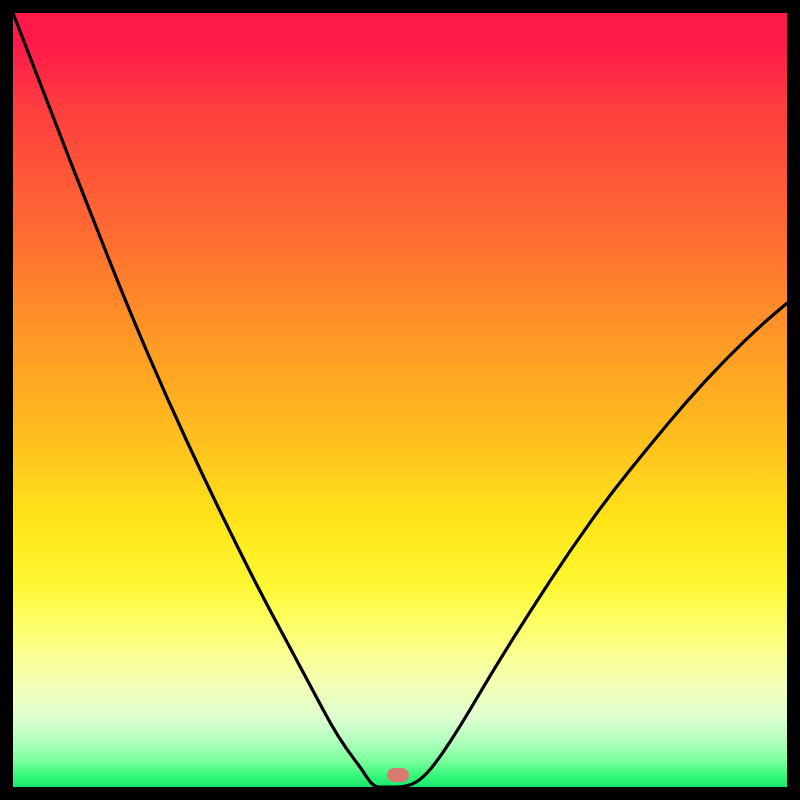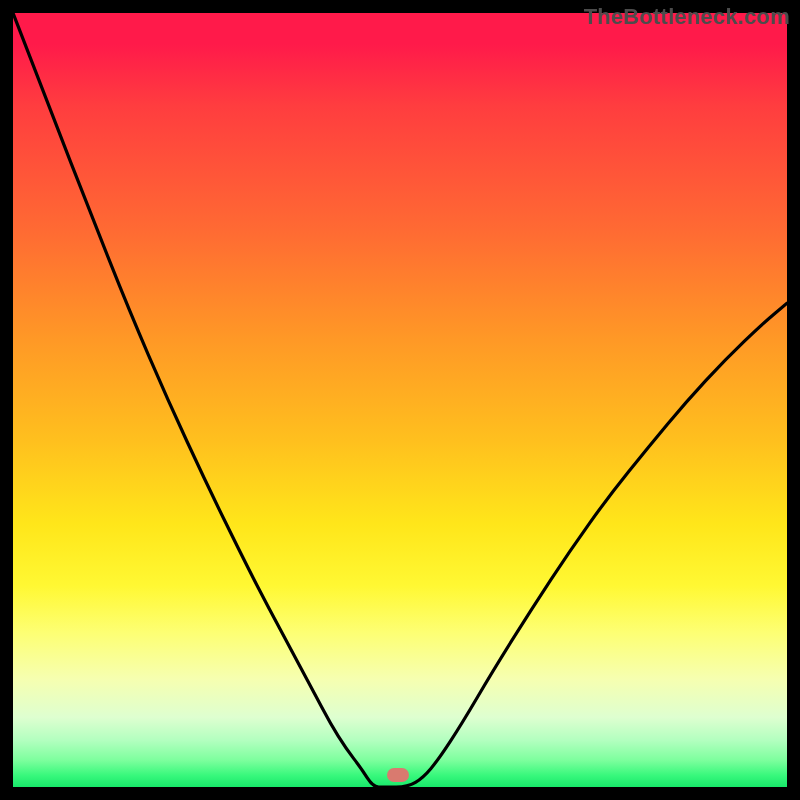--- a/index.html
+++ b/index.html
@@ -70,21 +70,20 @@
     width: 22px;
     height: 14px;
     border-radius: 8px;
     z-index: 3;
   }
 </style>
 </head>
 <body>
 
 <div class="frame">
-  <div class="watermark">TheBottleneck.com</div>
   <div class="plot">
     <div class="gradient"></div>
     <svg class="curve" viewBox="0 0 774 774" preserveAspectRatio="none">
       <path id="curve-path" fill="none" d="M 0 0 Q 38.7 100.62 58.050000000000004 150.156 Q 77.4 199.692 96.75 248.454 Q 116.1 297.216 135.45 342.108 Q 154.8 387 174.15 428.796 Q 193.5 470.592 212.85 510.066 Q 232.2 549.54 243.81 571.986 Q 255.42000000000002 594.432 267.03 616.104 Q 278.64 637.7760000000001 290.25 659.4480000000001 Q 301.86 681.12 309.6 695.826 Q 317.34 710.532 325.08 722.9159999999999 Q 332.82 735.3 340.56 745.362 Q 348.3 755.424 354.105 764.712 Q 359.91 774 365.71500000000003 774 Q 371.52 774 383.13 774 Q 394.74 774 402.48 769.356 Q 410.22 764.712 417.96000000000004 755.424 Q 425.70000000000005 746.136 437.31 728.3340000000001 Q 448.91999999999996 710.532 464.4 684.216 Q 479.88 657.9 499.23 626.94 Q 518.58 595.98 537.9300000000001 566.568 Q 557.28 537.156 576.63 510.066 Q 595.98 482.976 615.3299999999999 458.982 Q 634.68 434.98800000000006 654.03 411.76800000000003 Q 673.38 388.548 692.73 367.65 Q 712.08 346.75199999999995 731.4300000000001 328.176 Q 750.78 309.6 762.39 299.925 T 774 290.25" stroke="#000000" stroke-width="3.2" stroke-linecap="round" stroke-linejoin="round"></path>
     </svg>
     <div class="marker" id="marker" style="background: rgb(217, 122, 111); left: 373.678px; top: 755.39px;"></div>
   </div>
 </div>
 
 </body></html>

